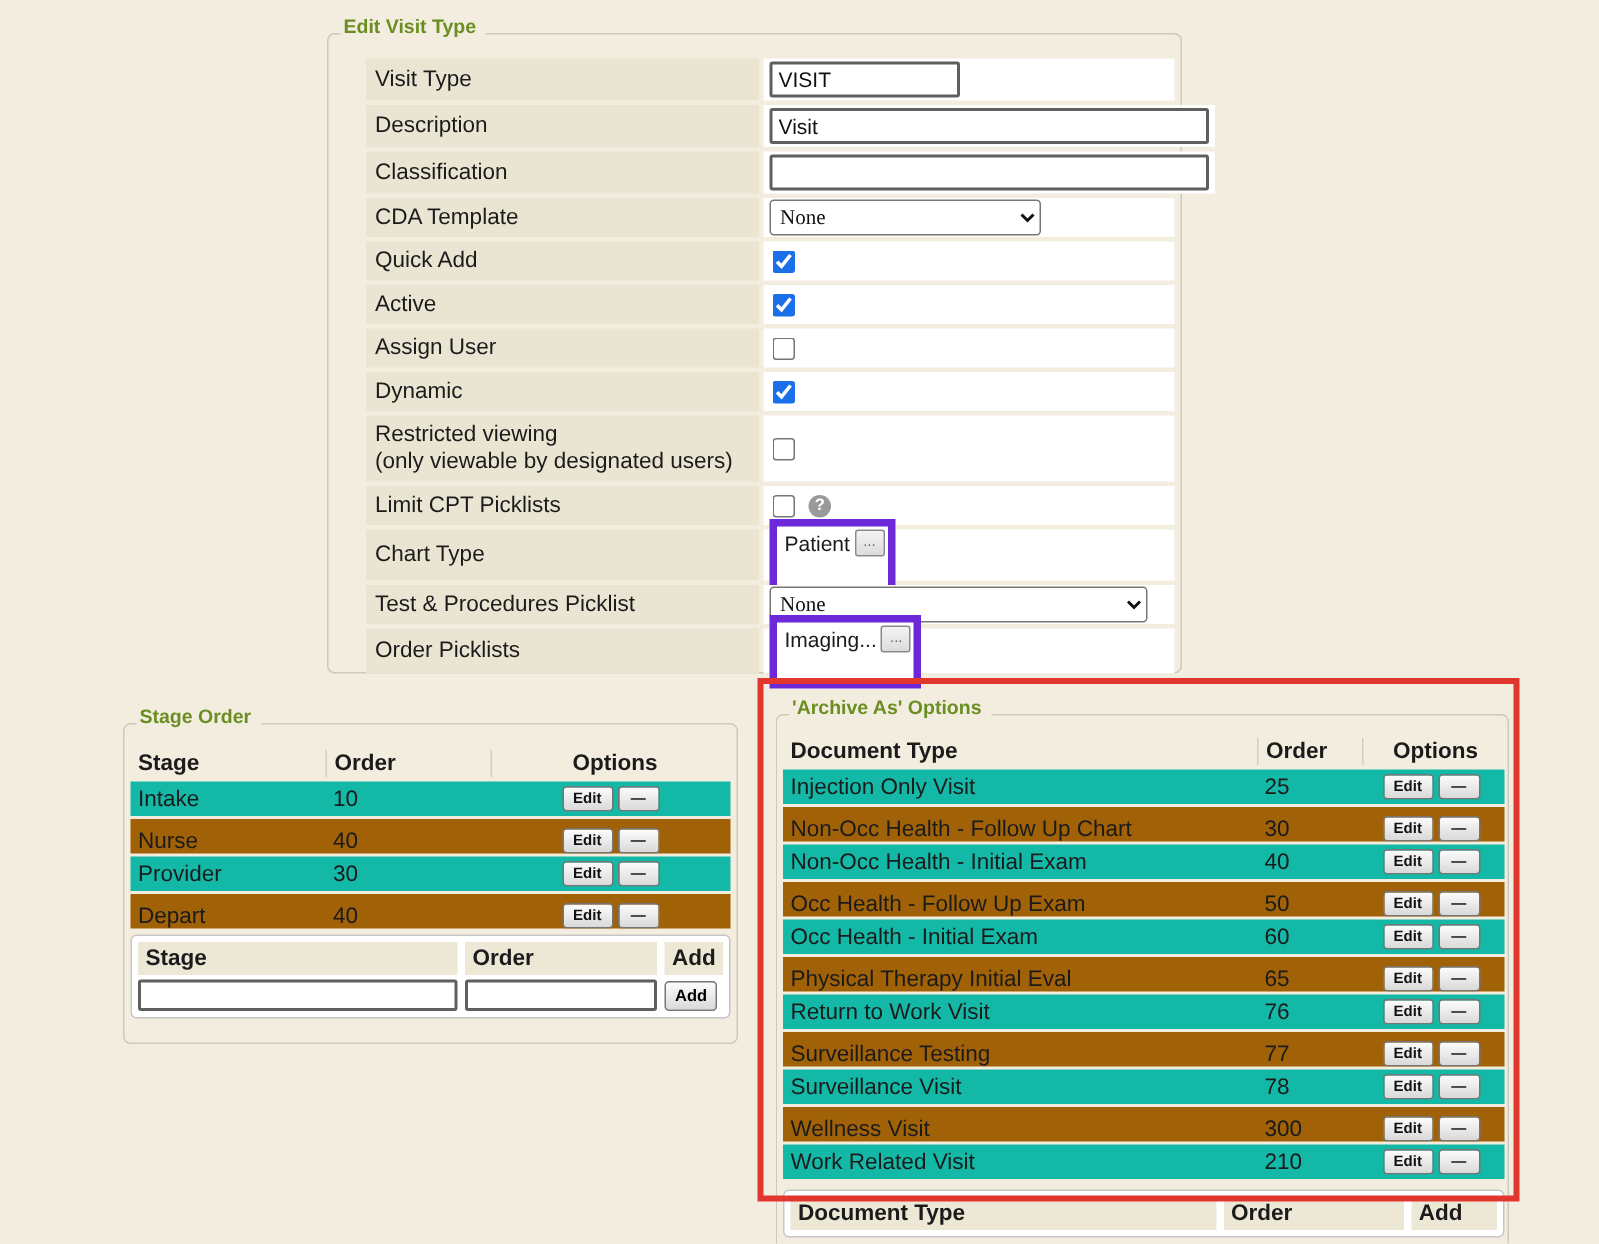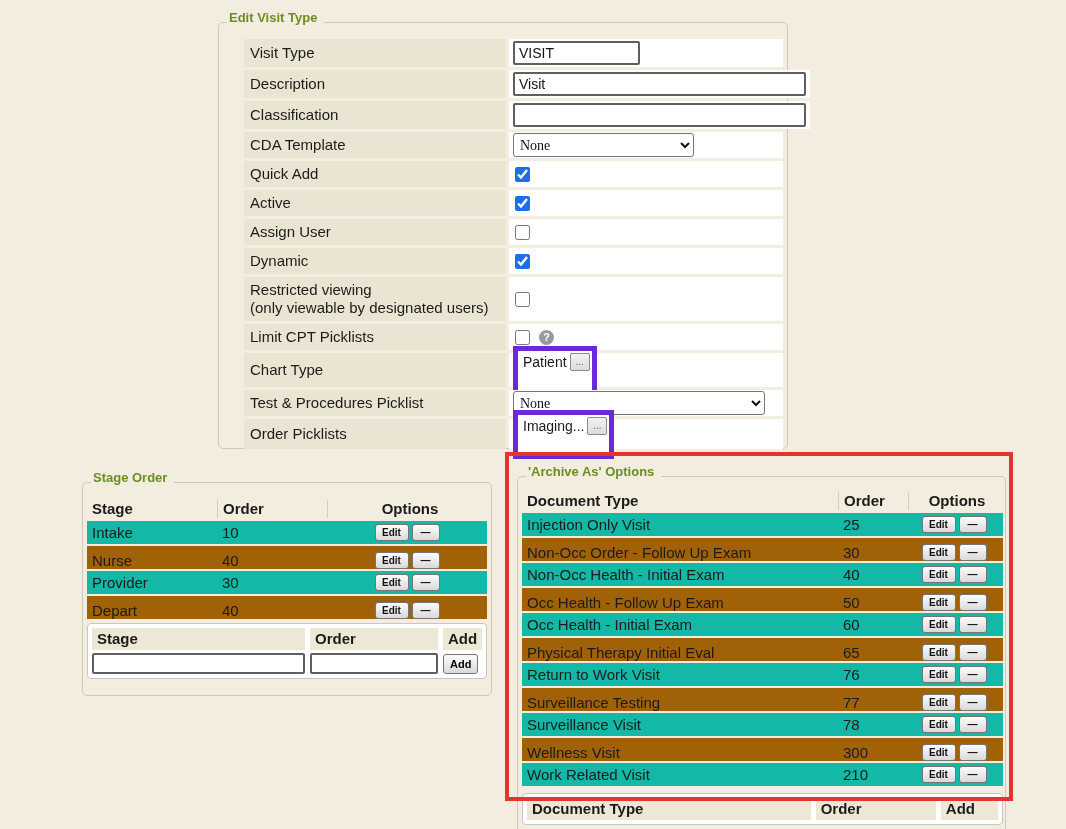--- a/index.html
+++ b/index.html
@@ -293,21 +293,21 @@
     <div id="archive-rows">
         <div class="trow">
           <div class="arc-c1">Injection Only Visit</div>
           <div class="arc-c2">25</div>
           <div class="arc-c3 opts">
             <button class="sbtn">Edit</button>
             <button class="sbtn dashb">—</button>
           </div>
         </div>
         <div class="trow alt">
-          <div class="arc-c1">Non-Occ Order - Follow Up Exam</div>
+          <div class="arc-c1">Non-Occ Health - Follow Up Chart</div>
           <div class="arc-c2">30</div>
           <div class="arc-c3 opts">
             <button class="sbtn">Edit</button>
             <button class="sbtn dashb">—</button>
           </div>
         </div>
         <div class="trow">
           <div class="arc-c1">Non-Occ Health - Initial Exam</div>
           <div class="arc-c2">40</div>
           <div class="arc-c3 opts">

